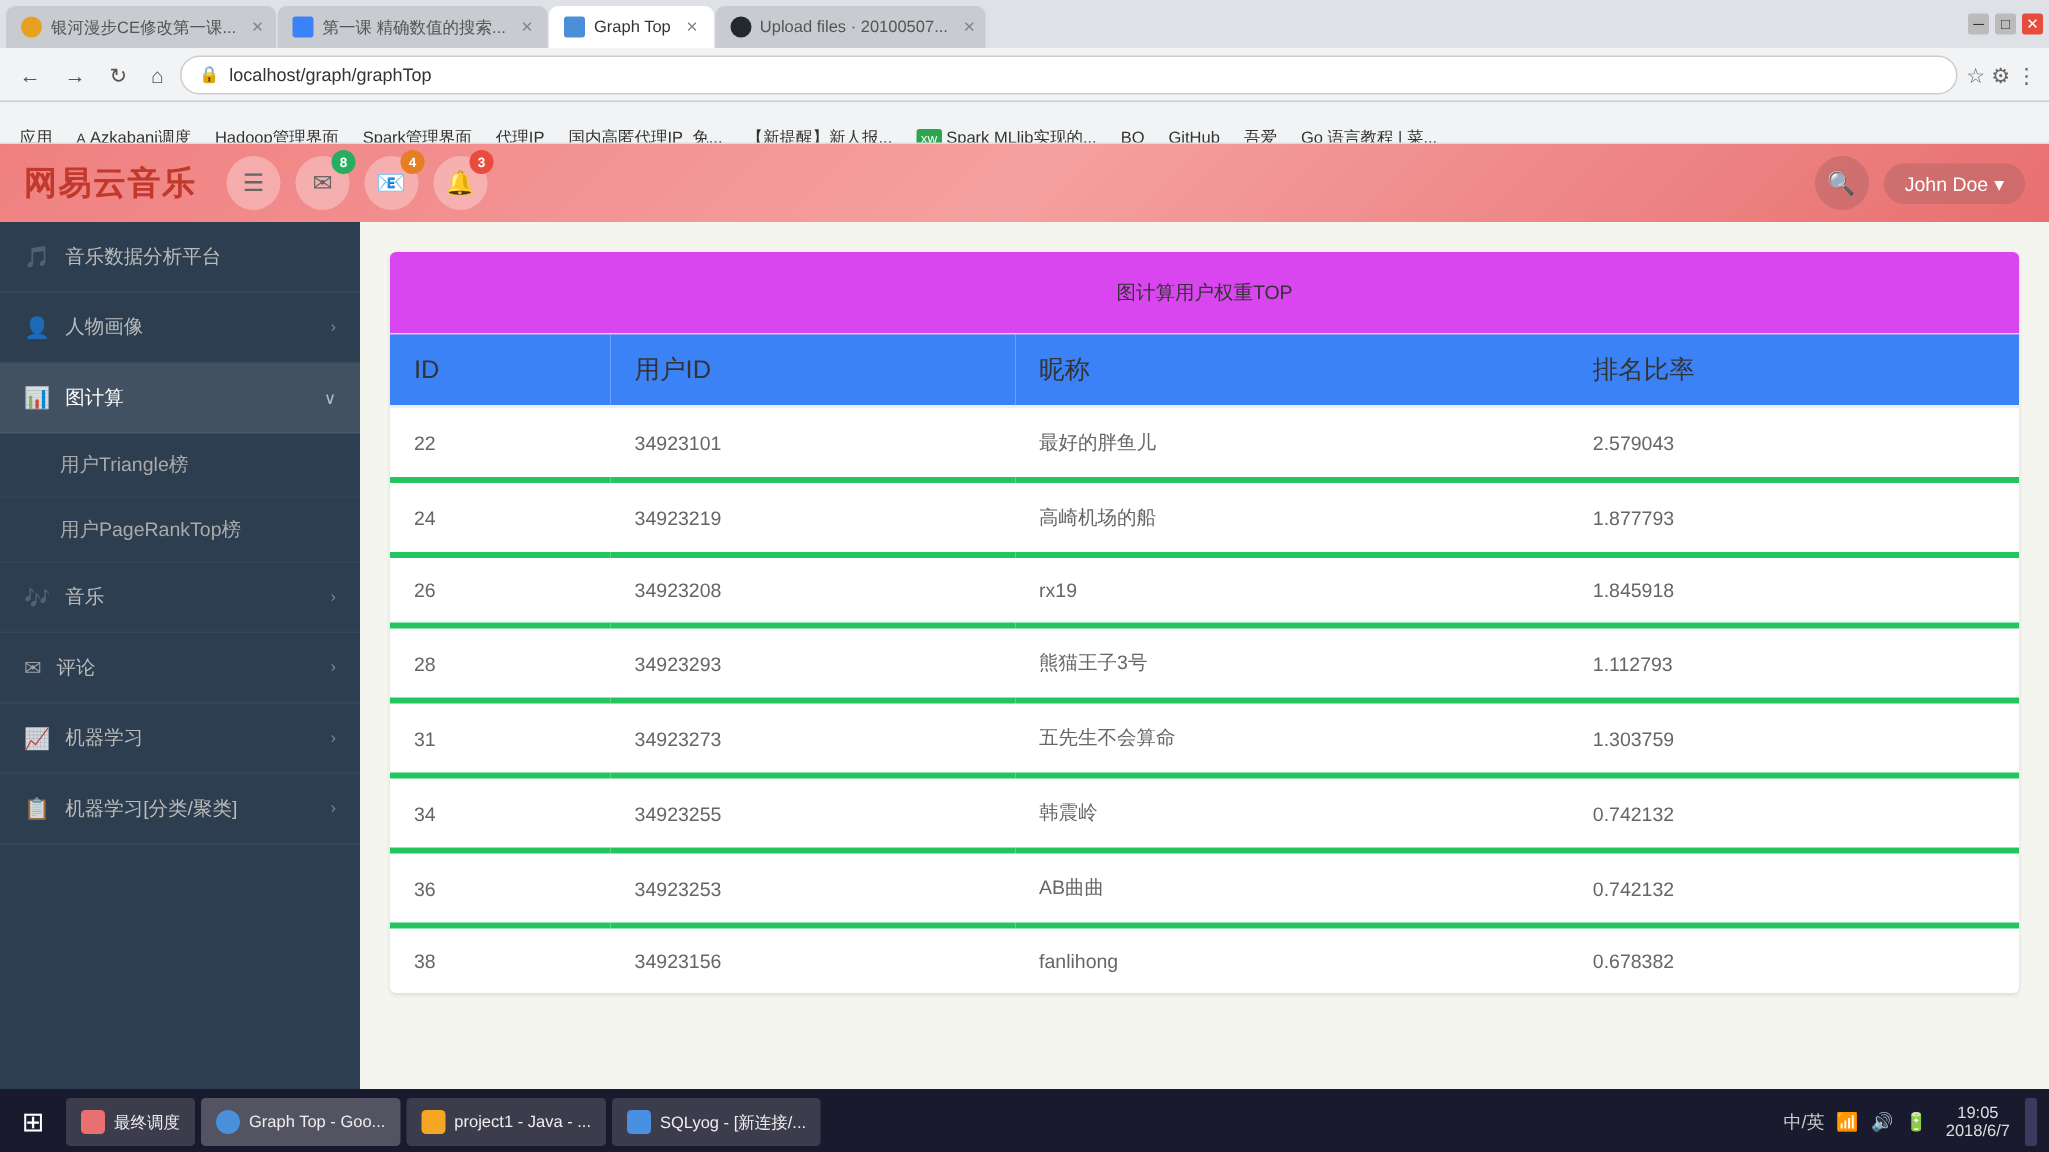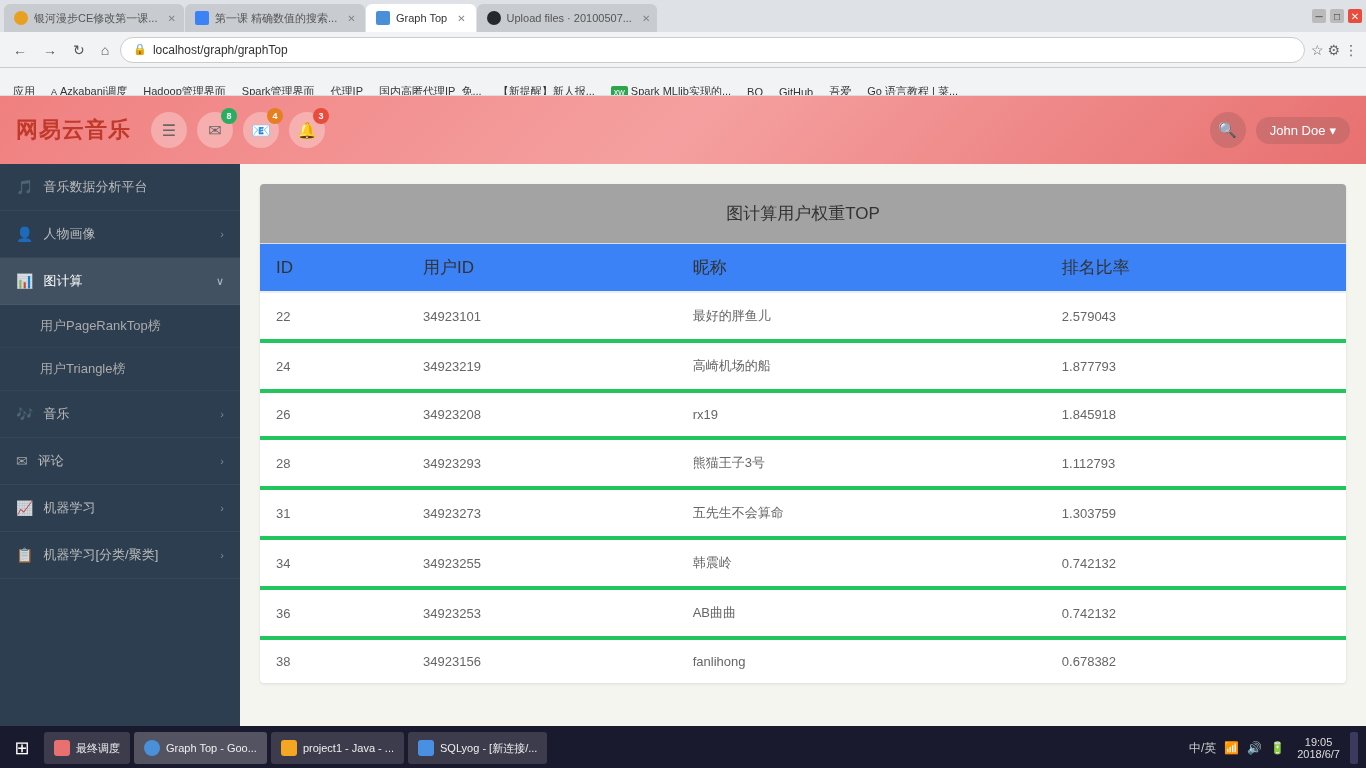--- a/index.html
+++ b/index.html
@@ -140,21 +140,21 @@
       width: 1366px;
       height: 630px;
       display: flex;
       flex-direction: column;
       overflow: hidden;
     }
 
     
     .app-header {
       background: linear-gradient(135deg, #f08080, #f5a0a0, #e87070);
-      height: 68px;
+      height: 52px;
       display: flex;
       align-items: center;
       padding: 0 16px;
       position: relative;
     }
     .header-brand {
       font-size: 22px;
       font-weight: bold;
       color: #c0392b;
       letter-spacing: 1px;
@@ -272,24 +272,24 @@
     }
 
     
     .table-container {
       background: #fff;
       border-radius: 4px;
       overflow: hidden;
       box-shadow: 0 1px 3px rgba(0,0,0,0.1);
     }
     .table-title {
-      background: #a3a3a3;
+      background: #d946ef;
       text-align: center;
       padding: 18px;
-      font-size: 17px;
+      font-size: 13px;
       color: #333;
       font-weight: normal;
       border-bottom: 1px solid #ddd;
     }
     .data-table {
       width: 100%;
       border-collapse: collapse;
     }
     .data-table th {
       background: #3b82f6;
@@ -510,24 +510,24 @@
         <span class="icon">👤</span>
         <span>人物画像</span>
         <span class="chevron">›</span>
       </div>
       <div class="sidebar-item active">
         <span class="icon">📊</span>
         <span>图计算</span>
         <span class="chevron">∨</span>
       </div>
       <div class="sidebar-sub-item">
+        <span>用户Triangle榜</span>
+      </div>
+      <div class="sidebar-sub-item">
         <span>用户PageRankTop榜</span>
-      </div>
-      <div class="sidebar-sub-item">
-        <span>用户Triangle榜</span>
       </div>
       <div class="sidebar-item">
         <span class="icon">🎶</span>
         <span>音乐</span>
         <span class="chevron">›</span>
       </div>
       <div class="sidebar-item">
         <span class="icon">✉</span>
         <span>评论</span>
         <span class="chevron">›</span>

